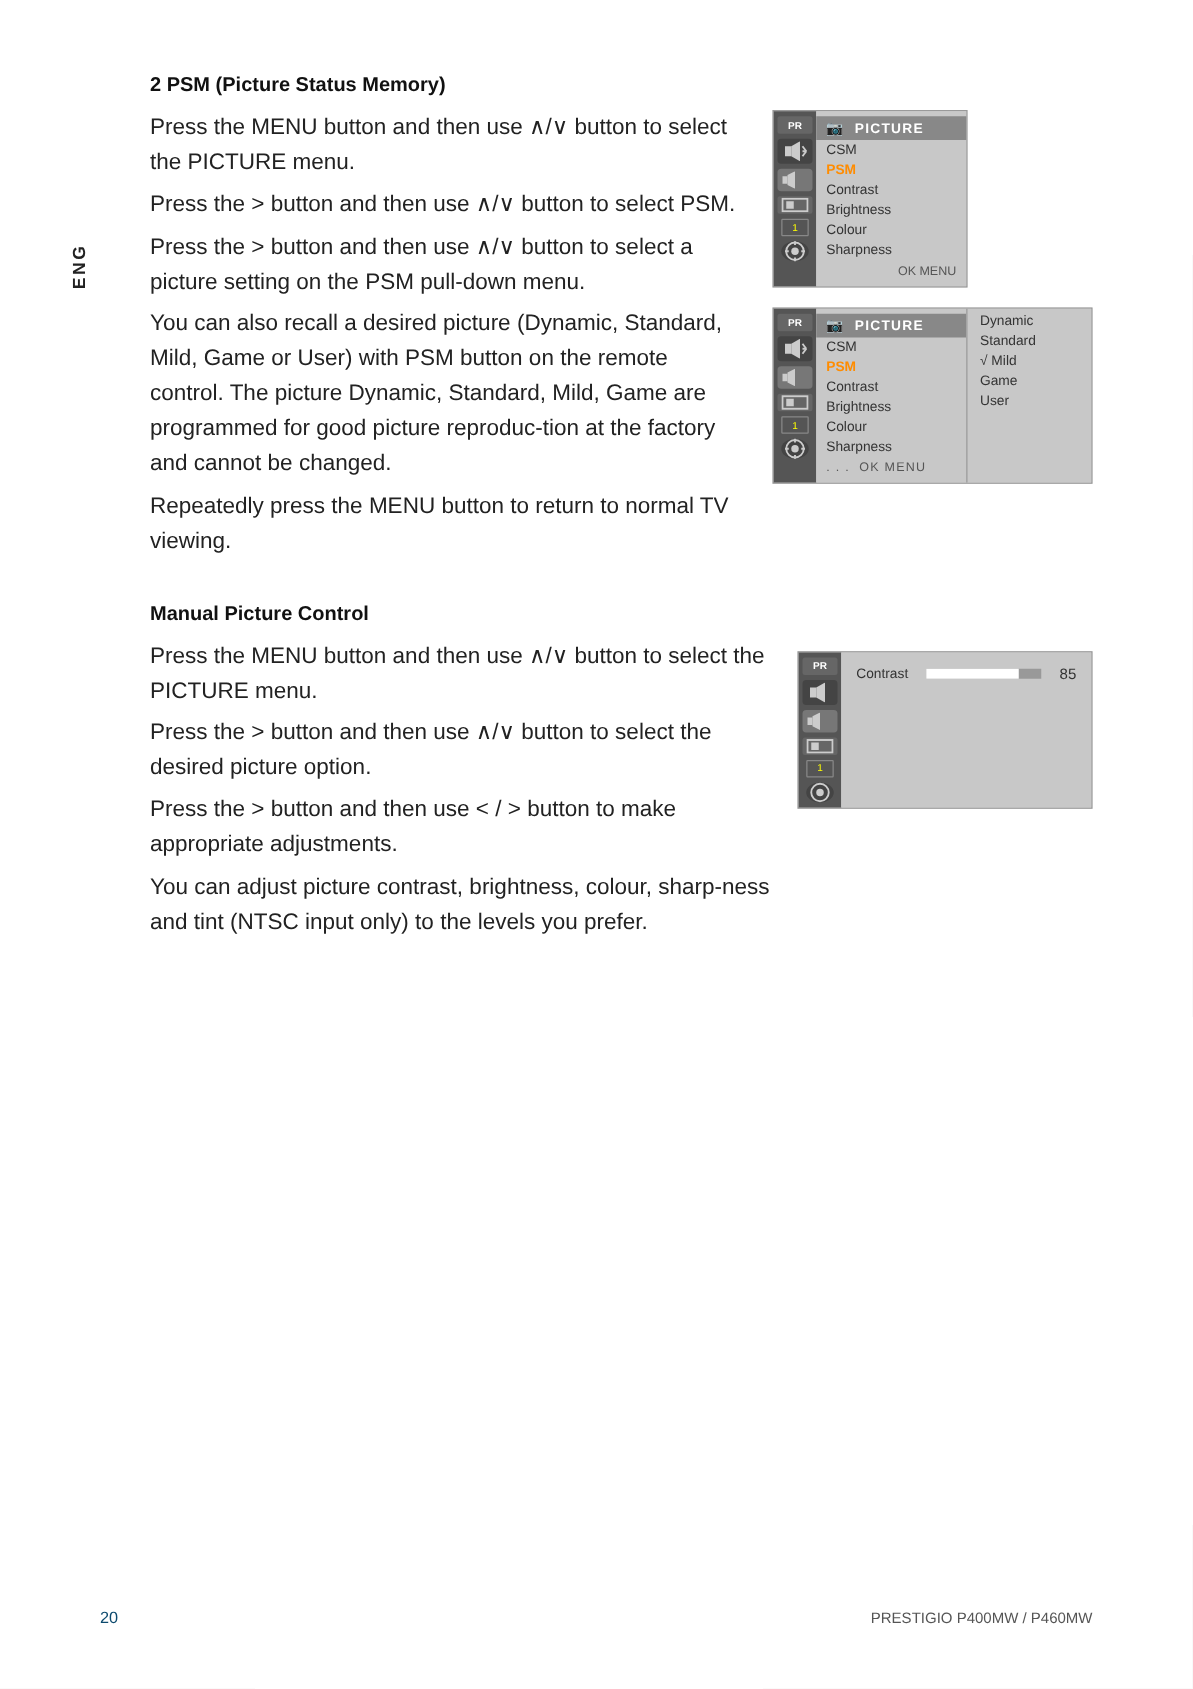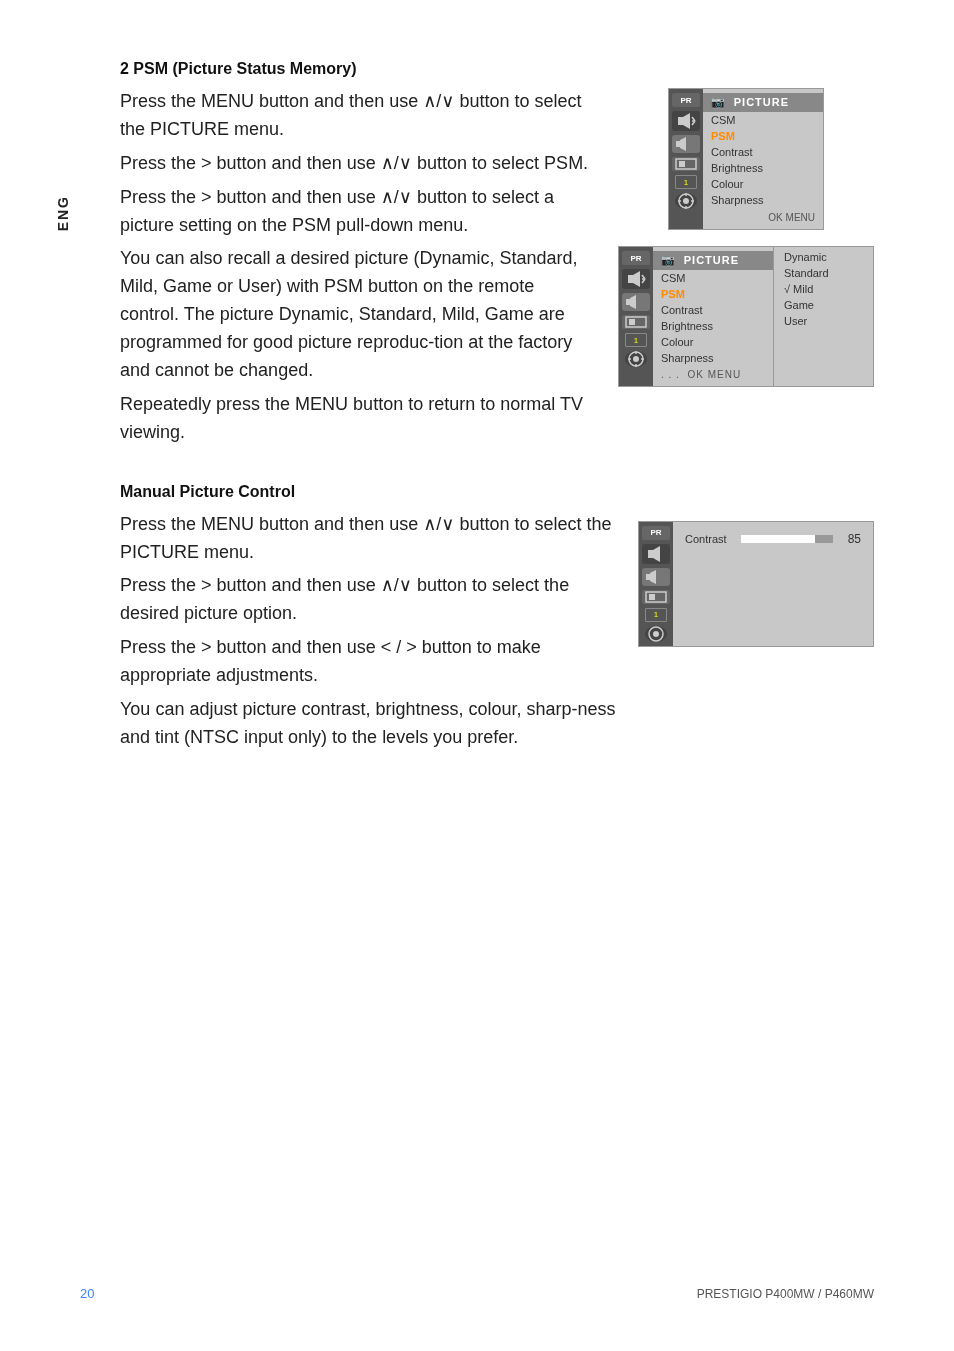--- a/index.html
+++ b/index.html
@@ -83,21 +83,21 @@
 
     .text-col p {
       margin-bottom: 6px;
     }
 
     
     .mockup-col {
       display: flex;
       flex-direction: column;
       gap: 16px;
-      align-items: center;
+      align-items: flex-start;
     }
 
     .ui-mockup {
       background: #d0d0d0;
       border: 1px solid #999;
       display: flex;
       gap: 0;
     }
 
     
@@ -285,21 +285,21 @@
       right: 80px;
       display: flex;
       justify-content: space-between;
       align-items: center;
       font-size: 12px;
       color: #555;
     }
 
     .page-number {
       font-size: 13px;
-      color: #3b82f6;
+      color: #0c4a6e;
     }
 
     .product-name {
       font-size: 12px;
       color: #555;
     }
 
     
     .dots-menu {
       font-size: 10px;

